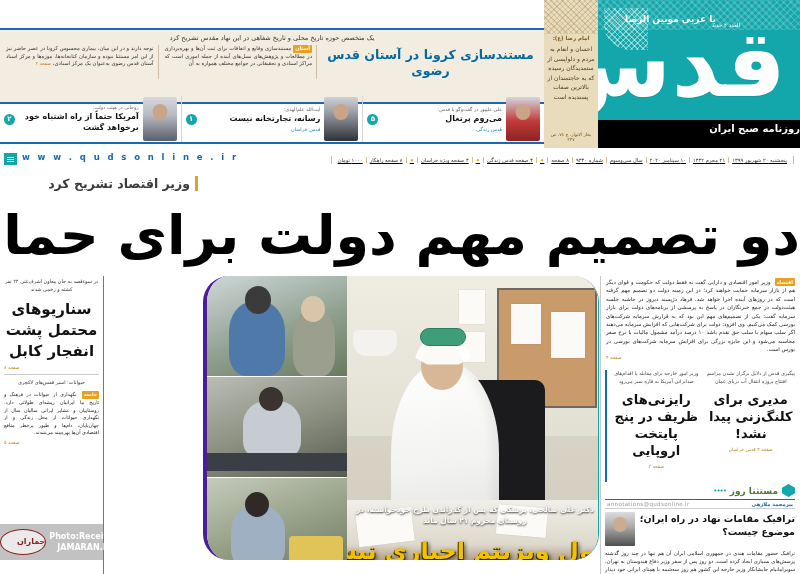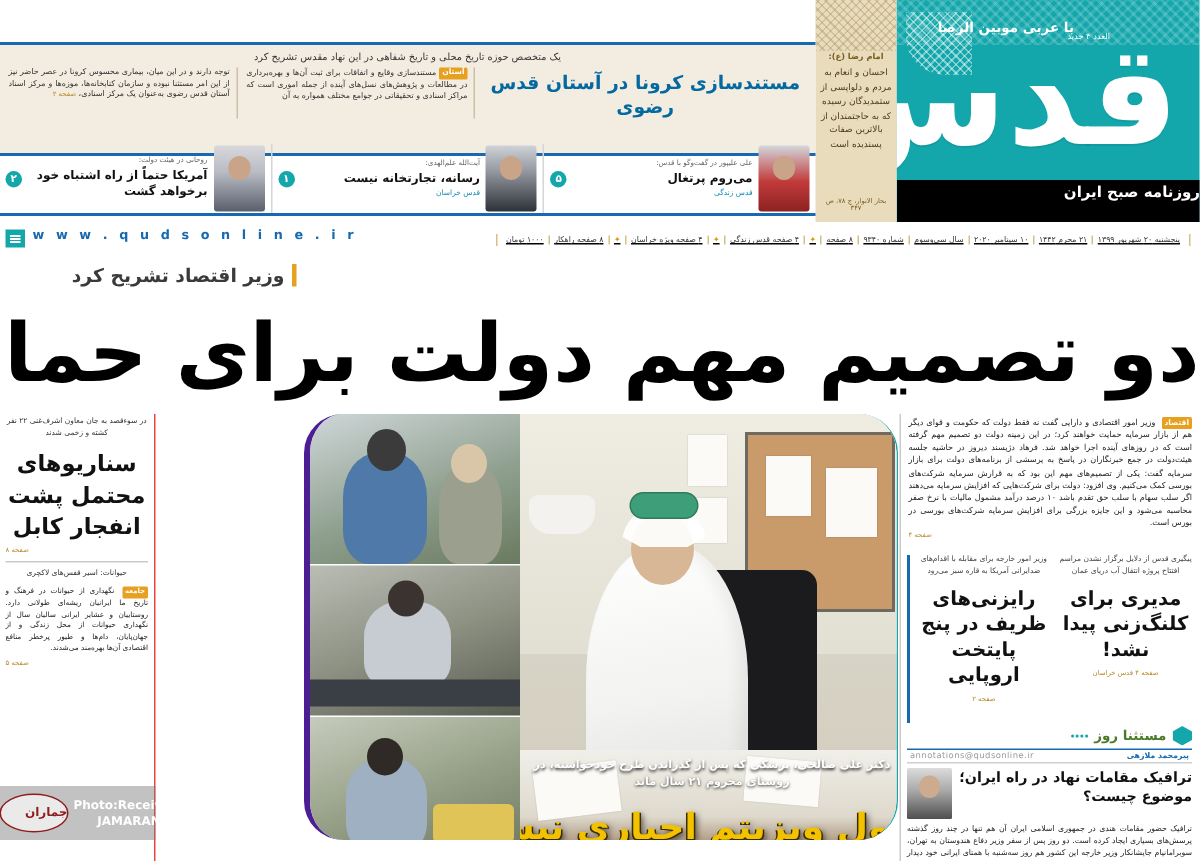--- a/index.html
+++ b/index.html
@@ -484,21 +484,21 @@
     background: rgba(120,120,120,.45);
   }
   .wm-logo {
     flex: 0 0 26px; height: 26px; border-radius: 50%;
     border: 1.5px solid #8e1c1c;
     color: #8e1c1c; font-size: 8px; font-weight: bold;
     line-height: 24px; text-align: center;
     background: rgba(255,255,255,.65);
     padding-left: 16px;
   }
-  .wm-text { flex: 1 1 auto; color: #fff; font-size: 8px; font-weight: bold; line-height: 11px; text-align: right; direction: ltr; }
+  .wm-text { flex: 1 1 auto; color: #fff; font-size: 8px; font-weight: bold; line-height: 11px; text-align: center; direction: ltr; }
 </style>
 </head>
 <body>
 
 <div class="page">
 
   <div class="top-zone">
 
     <div class="masthead">
       <div class="masthead-pattern"></div>

